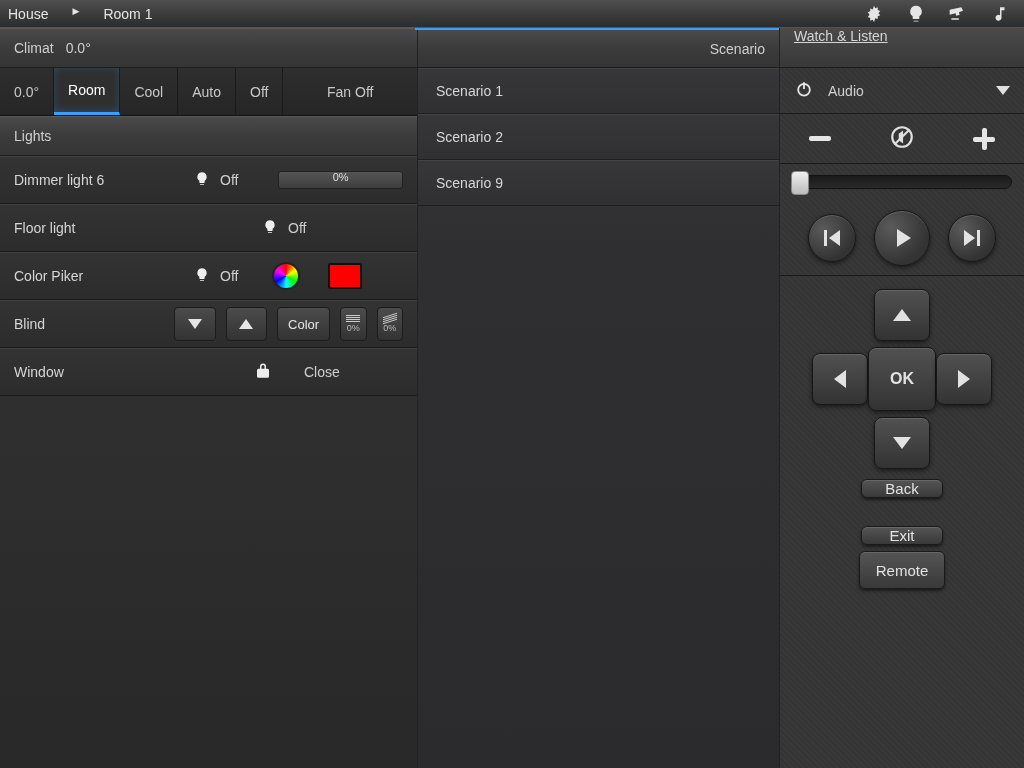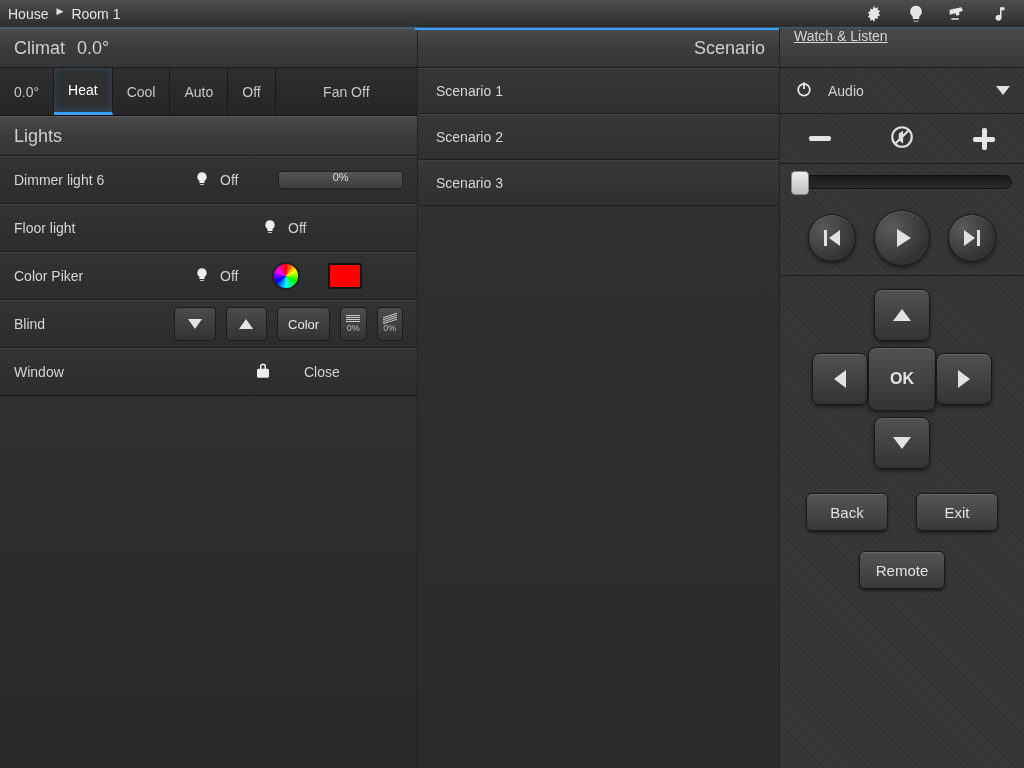--- a/index.html
+++ b/index.html
@@ -11,40 +11,40 @@
     position: relative;
   }
   
   .topbar {
     height: 28px;
     background: linear-gradient(to bottom, #4e4e4e, #2c2c2c);
     border-bottom: 1px solid #3a5a7a;
     display: flex; align-items: center; justify-content: space-between;
     padding: 0 8px;
   }
-  .breadcrumb { display: flex; align-items: flex-start; gap: 8px; color: #e5e5e5; font-size: 14px;}
+  .breadcrumb { display: flex; align-items: flex-start; gap: 24px; color: #e5e5e5; font-size: 14px;}
   .breadcrumb .sep { font-size: 9px; }
   .top-icons { display: flex; gap: 22px; align-items: center; padding-right: 6px; }
   .top-icons .ticon { width: 20px; height: 20px; display:flex; align-items:center; justify-content:center; color:#e5e5e5;}
   
   .main { display: flex; height: calc(100% - 28px); }
   .col-left { width: 418px; border-right:1px solid #222; position:relative; }
   .col-left::after{ content:""; position:absolute; top:0; right:-1px; width:3px; height:2px; background:#3aa0ff; box-shadow:0 0 8px #3aa0ff;}
   .col-mid { flex: 1; border-right:1px solid #222; background: linear-gradient(to bottom,#3a3a3c 0,#2f2f31 30%,#2b2b2d 100%); }
   .col-right { width: 244px; background: repeating-linear-gradient(45deg,#383838 0 2px,#343434 2px 4px); }
   
   .section-header {
     height: 40px;
     background: linear-gradient(to bottom,#4a4a4a,#3b3b3b 50%,#353535);
     border-top:1px solid #5a5a5a;
     border-bottom:1px solid #1d1d1d;
     display:flex; align-items:center;
     padding: 0 14px;
     color:#cfcfcf;
-    font-size: 18px;
+    font-size: 14px;
     gap: 12px;
   }
   
   .climate-tabs {
     height: 48px;
     background: linear-gradient(to bottom,#2e2e2e,#262626);
     display:flex;
     border-bottom:1px solid #111;
   }
   .ctab {
@@ -192,21 +192,21 @@
   }
   .dbtn.up{left:62px;top:0;}
   .dbtn.down{left:62px;bottom:0;}
   .dbtn.left{left:0;top:64px;}
   .dbtn.right{right:0;top:64px;}
   .dbtn.ok{left:56px;top:58px;width:68px;height:64px;font-weight:bold;font-size:16px;}
   .tri-u{width:0;height:0;border-left:9px solid transparent;border-right:9px solid transparent;border-bottom:12px solid #e2e2e2;}
   .tri-d{width:0;height:0;border-left:9px solid transparent;border-right:9px solid transparent;border-top:12px solid #e2e2e2;}
   .tri-l{width:0;height:0;border-top:9px solid transparent;border-bottom:9px solid transparent;border-right:12px solid #e2e2e2;}
   .tri-r{width:0;height:0;border-top:9px solid transparent;border-bottom:9px solid transparent;border-left:12px solid #e2e2e2;}
-  .bottom-btns{height:60px;display:flex;align-items:center;justify-content:center;gap:28px;}
+  .bottom-btns{height:60px;display:flex;align-items:center;justify-content:center;gap:28px;flex-direction:column;}
   .pillbtn{
     min-width:82px;height:38px;border-radius:6px;
     background:linear-gradient(to bottom,#555,#393939);
     border:1px solid #1a1a1a;
     box-shadow:inset 0 1px 0 rgba(255,255,255,0.12),0 2px 3px rgba(0,0,0,0.5);
     display:flex;align-items:center;justify-content:center;color:#e2e2e2;cursor:pointer;font-size:15px;
     padding:0 16px;
   }
   .remote-row{height:56px;display:flex;align-items:center;justify-content:center;}
 </style>
@@ -245,21 +245,21 @@
 
 <div class="main">
 
   <div class="col-left">
     <div class="section-header">
       <span>Climat</span>
       <span>0.0°</span>
     </div>
     <div class="climate-tabs">
       <div class="ctab temp">0.0°</div>
-      <div class="ctab active">Heat</div>
+      <div class="ctab active">Room</div>
       <div class="ctab">Cool</div>
       <div class="ctab">Auto</div>
       <div class="ctab">Off</div>
       <div class="ctab" style="flex:1;border-right:none;">Fan Off</div>
     </div>
 
     <div class="section-header">
       <span>Lights</span>
     </div>
 
@@ -342,21 +342,21 @@
       <span class="status">Close</span>
     </div>
   </div>
 
   <div class="col-mid">
     <div class="section-header" style="border-top:2px solid #3aa0ff;justify-content:flex-end;">
       <span>Scenario</span>
     </div>
     <div class="sc-row">Scenario 1</div>
     <div class="sc-row">Scenario 2</div>
-    <div class="sc-row">Scenario 3</div>
+    <div class="sc-row">Scenario 9</div>
   </div>
 
   <div class="col-right">
     <div class="r-header">
       <span>Watch &amp; Listen</span>
     </div>
     <div class="r-audio">
       <span class="power">
         <svg viewBox="0 0 24 24" fill="none" stroke="#e5e5e5" stroke-width="2.2">
             <circle cx="12" cy="13" r="7"></circle>

